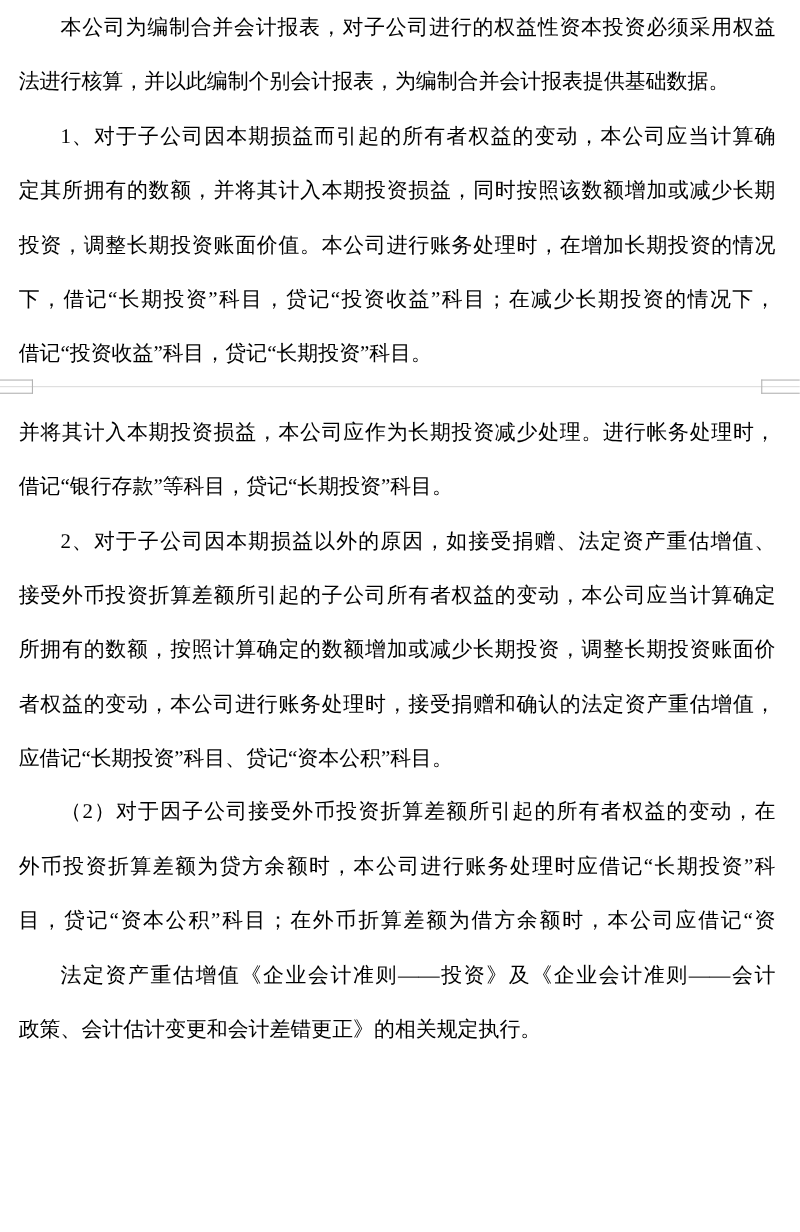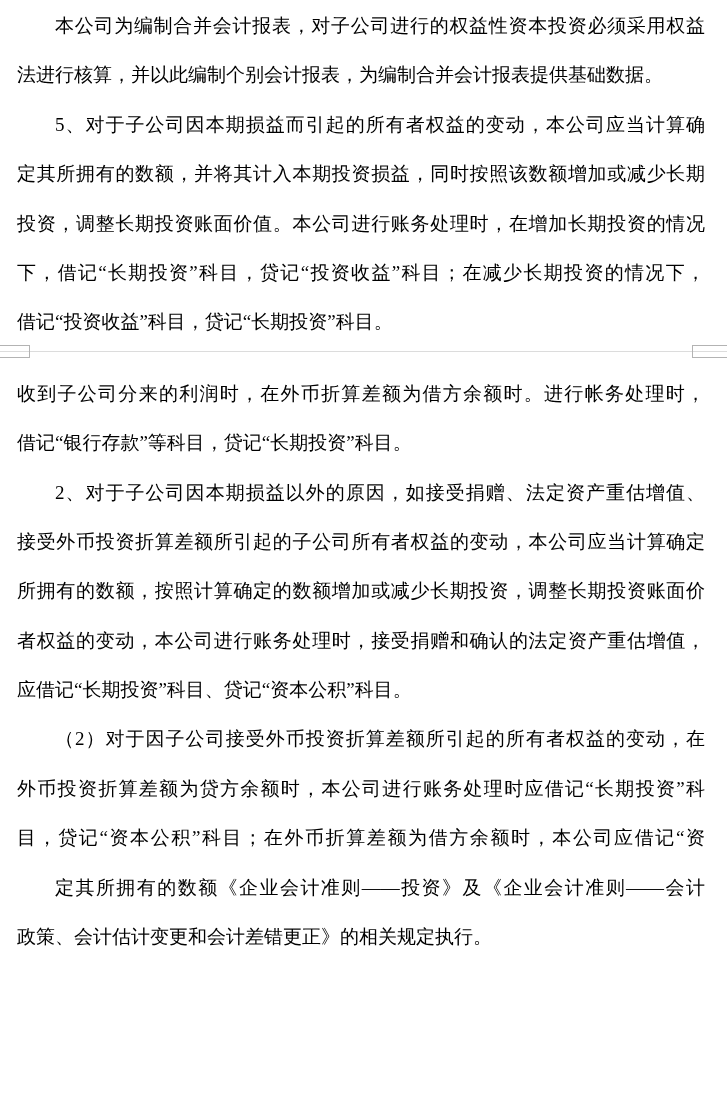--- a/index.html
+++ b/index.html
@@ -67,36 +67,36 @@
     border-width: 1px 0 1px 1px;
   }
 </style>
 </head>
 <body style="background: rgb(255, 255, 255); color: rgb(0, 0, 0);">
 
 <div class="doc">
   <div id="doc-body">
       <div class="line indent justify">本公司为编制合并会计报表，对子公司进行的权益性资本投资必须采用权益</div>
       <div class="line">法进行核算，并以此编制个别会计报表，为编制合并会计报表提供基础数据。</div>
-      <div class="line indent justify">5、对于子公司因本期损益而引起的所有者权益的变动，本公司应当计算确</div>
+      <div class="line indent justify">1、对于子公司因本期损益而引起的所有者权益的变动，本公司应当计算确</div>
       <div class="line justify">定其所拥有的数额，并将其计入本期投资损益，同时按照该数额增加或减少长期</div>
       <div class="line justify">投资，调整长期投资账面价值。本公司进行账务处理时，在增加长期投资的情况</div>
       <div class="line justify">下，借记“长期投资”科目，贷记“投资收益”科目；在减少长期投资的情况下，</div>
       <div class="line">借记“投资收益”科目，贷记“长期投资”科目。</div>
       <div class="pbreak">
         <div class="hline" style="background: rgb(220, 220, 220);"></div>
         <div class="tab left" style="border-color: rgb(179, 179, 179);"></div>
         <div class="tab right" style="border-color: rgb(179, 179, 179);"></div>
       </div>
-      <div class="line justify">收到子公司分来的利润时，在外币折算差额为借方余额时。进行帐务处理时，</div>
+      <div class="line justify">并将其计入本期投资损益，本公司应作为长期投资减少处理。进行帐务处理时，</div>
       <div class="line">借记“银行存款”等科目，贷记“长期投资”科目。</div>
       <div class="line indent justify">2、对于子公司因本期损益以外的原因，如接受捐赠、法定资产重估增值、</div>
       <div class="line justify">接受外币投资折算差额所引起的子公司所有者权益的变动，本公司应当计算确定</div>
       <div class="line justify">所拥有的数额，按照计算确定的数额增加或减少长期投资，调整长期投资账面价</div>
       <div class="line justify">者权益的变动，本公司进行账务处理时，接受捐赠和确认的法定资产重估增值，</div>
       <div class="line">应借记“长期投资”科目、贷记“资本公积”科目。</div>
       <div class="line indent justify">（2）对于因子公司接受外币投资折算差额所引起的所有者权益的变动，在</div>
       <div class="line justify">外币投资折算差额为贷方余额时，本公司进行账务处理时应借记“长期投资”科</div>
       <div class="line justify">目，贷记“资本公积”科目；在外币折算差额为借方余额时，本公司应借记“资</div>
-      <div class="line indent justify">定其所拥有的数额《企业会计准则——投资》及《企业会计准则——会计</div>
+      <div class="line indent justify">法定资产重估增值《企业会计准则——投资》及《企业会计准则——会计</div>
       <div class="line">政策、会计估计变更和会计差错更正》的相关规定执行。</div>
     </div>
 </div>
 
 </body></html>

